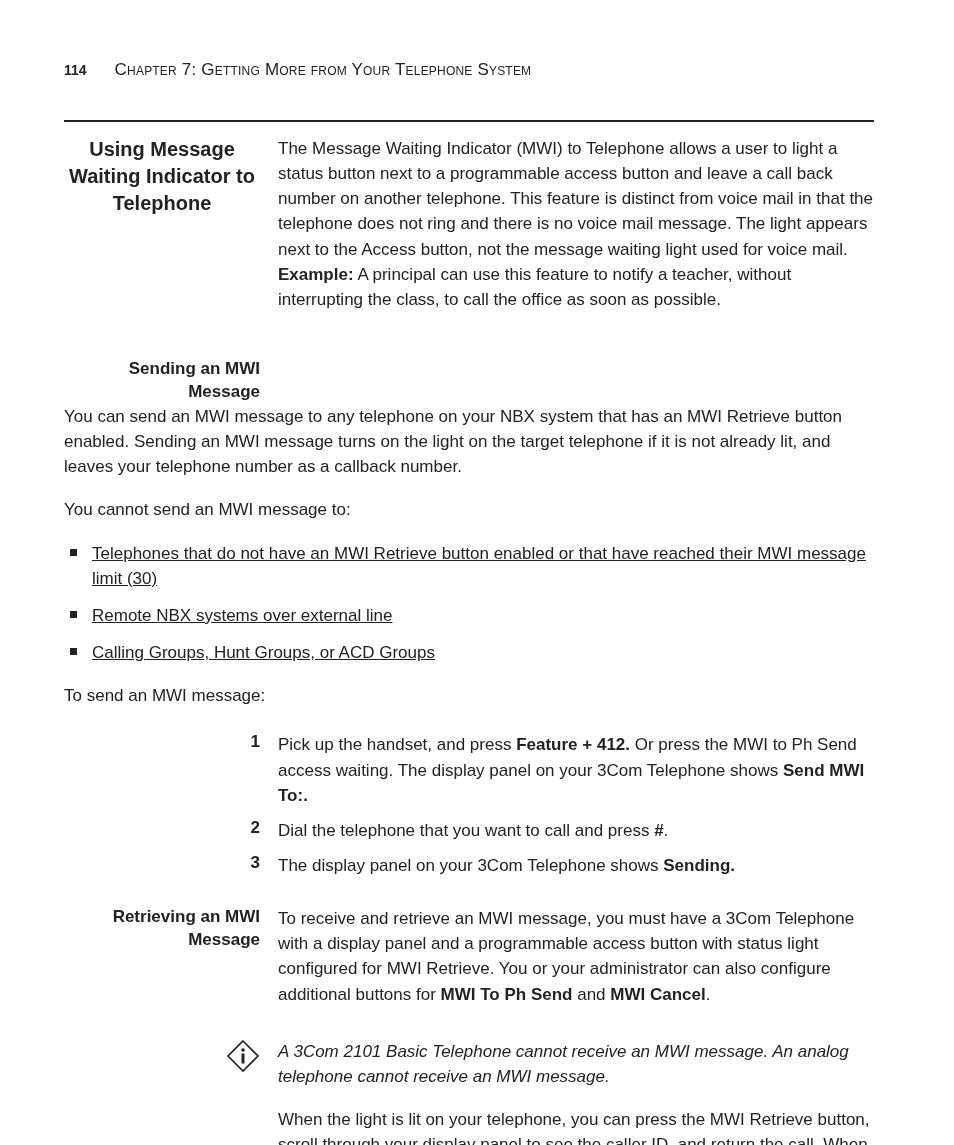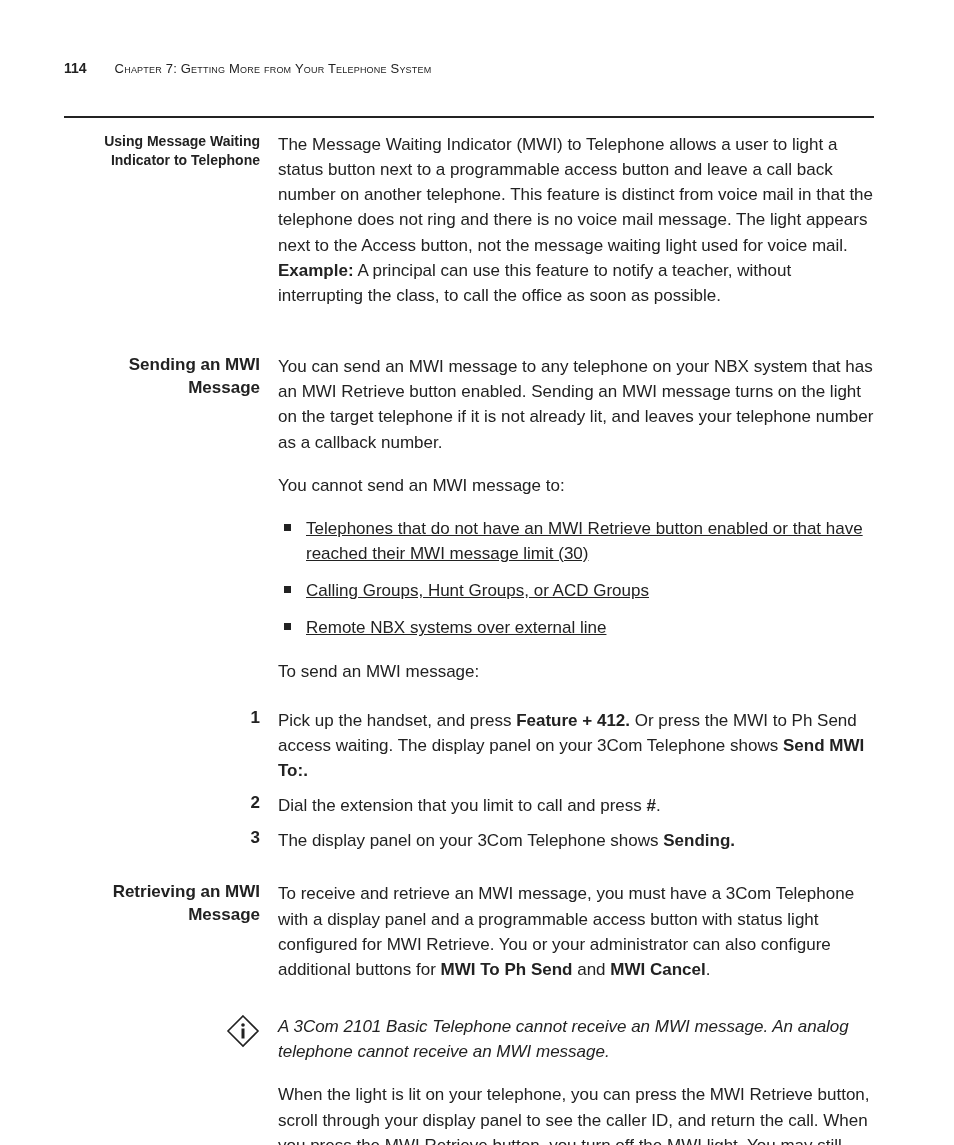--- a/index.html
+++ b/index.html
@@ -21,43 +21,44 @@
     margin-bottom: 40px;
   }
   .page-number {
     font-weight: bold;
     font-size: 14px;
     margin-right: 28px;
   }
   .chapter-title {
     font-variant: small-caps;
     letter-spacing: 0.2px;
-    font-size: 13px;
+    font-size: 17px;
   }
   .rule {
     border: none;
     border-top: 2px solid #232323;
     margin: 0 0 14px 0;
   }
   .section {
     display: flex;
     align-items: flex-start;
     margin-bottom: 28px;
   }
   .left-col {
     width: 214px;
     flex-shrink: 0;
     text-align: right;
     padding-right: 18px;
     box-sizing: border-box;
   }
   .left-heading {
     font-weight: bold;
-    font-size: 14px;
+    font-size: 20px;
     line-height: 1.35;
+    text-align: center;
   }
   .left-sub {
     font-weight: bold;
     font-size: 17px;
     line-height: 1.35;
   }
   .right-col {
     flex: 1;
     font-size: 17px;
     line-height: 1.48;
@@ -140,47 +141,47 @@
     <div class="left-col">
       <div class="left-heading">Using Message Waiting Indicator to Telephone</div>
     </div>
     <div class="right-col">
       <p>
         <span>The Message Waiting Indicator (MWI) to Telephone allows a user to light a status button next to a programmable access button and leave a call back number on another telephone. This feature is distinct from voice mail in that the telephone does not ring and there is no voice mail message. The light appears next to the Access button, not the message waiting light used for voice mail. </span><span class="bold">Example:</span><span> A principal can use this feature to notify a teacher, without interrupting the class, to call the office as soon as possible.</span>
       </p>
     </div>
   </div>
 
-  <div class="section" style="margin-bottom:12px;">
+  <div class="section" style="margin-bottom:12px;flex-direction:column;">
     <div class="left-col">
       <div class="left-sub">Sending an MWI Message</div>
     </div>
     <div class="right-col">
       <p>You can send an MWI message to any telephone on your NBX system that has an MWI Retrieve button enabled. Sending an MWI message turns on the light on the target telephone if it is not already lit, and leaves your telephone number as a callback number.</p>
       <p>You cannot send an MWI message to:</p>
       <ul class="bullet-list">
         <li>Telephones that do not have an MWI Retrieve button enabled or that have reached their MWI message limit (30)</li>
+        <li>Remote NBX systems over external line</li>
         <li>Calling Groups, Hunt Groups, or ACD Groups</li>
-        <li>Remote NBX systems over external line</li>
       </ul>
       <p style="margin-bottom:12px;">To send an MWI message:</p>
     </div>
   </div>
 
   <div style="margin-bottom:28px;">
     <div class="num-row" style="margin-bottom:10px;">
       <div class="num-label">1</div>
       <div class="num-body">
         <span>Pick up the handset, and press </span><span class="bold">Feature + 412.</span><span> Or press the MWI to Ph Send access waiting. The display panel on your 3Com Telephone shows </span><span class="bold">Send MWI To:.</span>
       </div>
     </div>
     <div class="num-row" style="margin-bottom:10px;">
       <div class="num-label">2</div>
       <div class="num-body">
-        <span>Dial the extension that you limit to call and press </span><span class="bold">#</span><span>.</span>
+        <span>Dial the telephone that you want to call and press </span><span class="bold">#</span><span>.</span>
       </div>
     </div>
     <div class="num-row">
       <div class="num-label">3</div>
       <div class="num-body">
         <span>The display panel on your 3Com Telephone shows </span><span class="bold">Sending.</span>
       </div>
     </div>
   </div>
 

